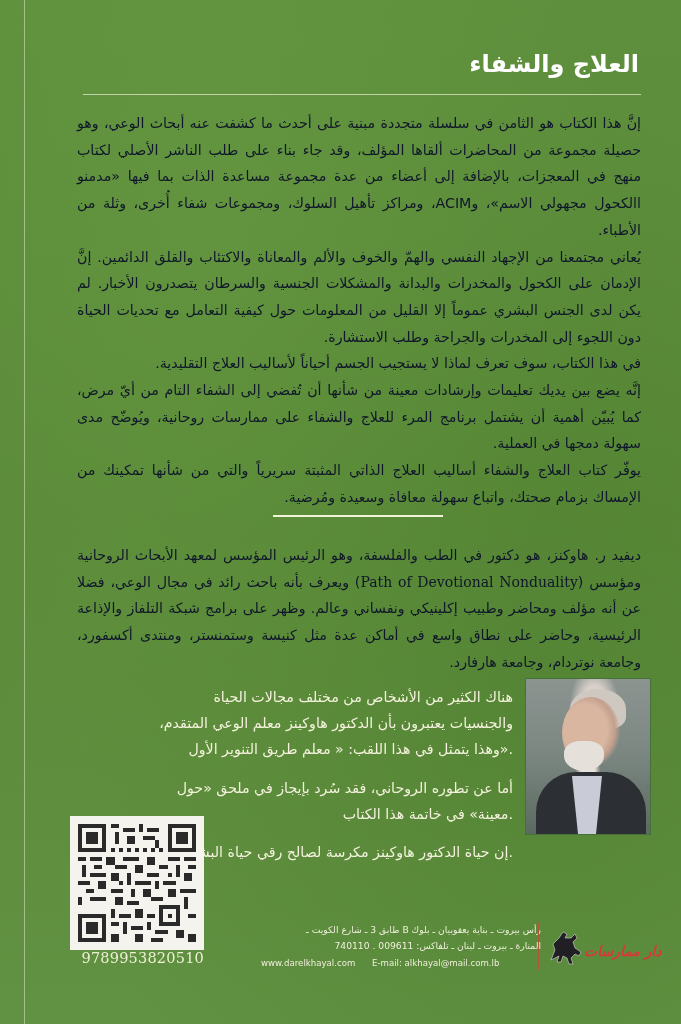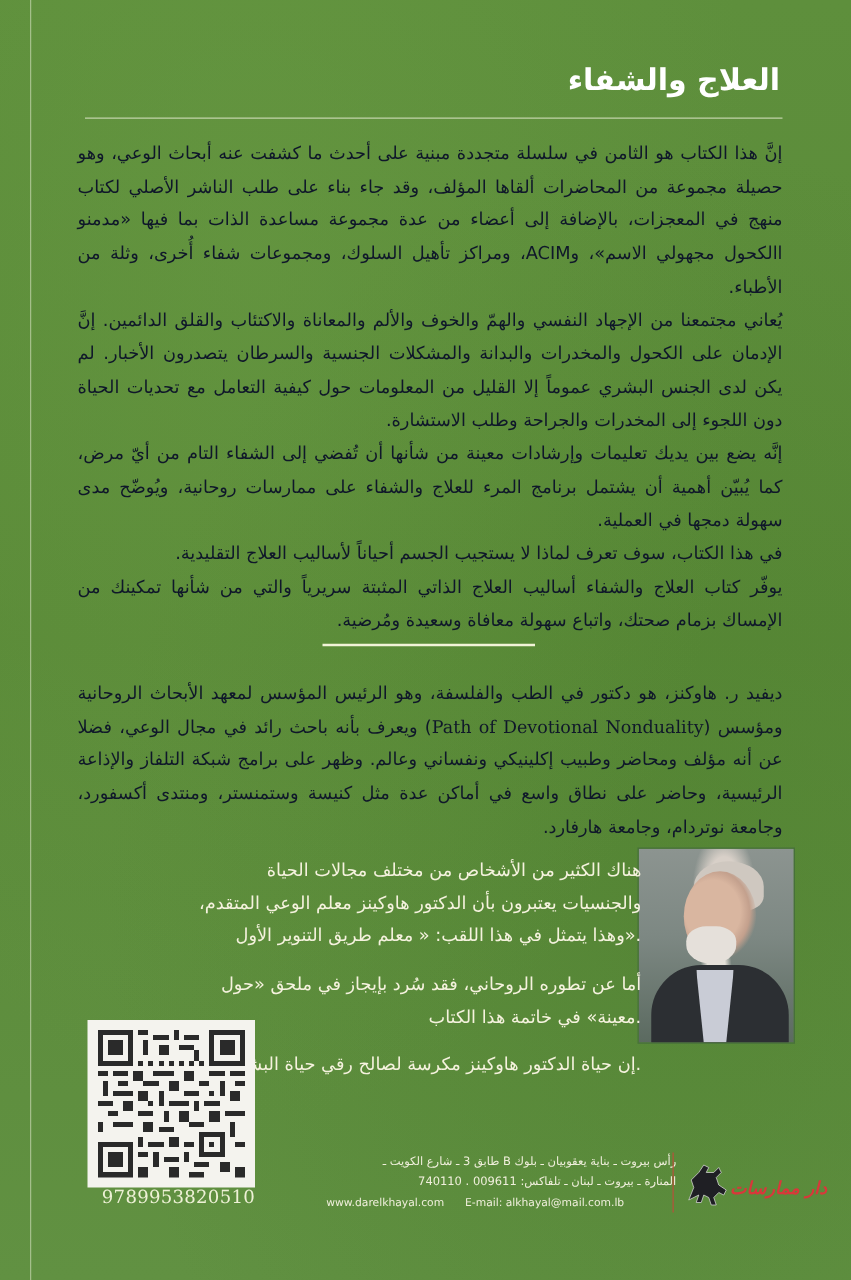--- a/index.html
+++ b/index.html
@@ -19,21 +19,21 @@
       position: relative;
     }
     .spine-crease {
       position: absolute;
       left: 24px; top: 0;
       width: 1px; height: 1024px;
       background: rgba(220,230,200,0.55);
     }
     .page {
       position: absolute;
-      left: 62px; top: 0;
+      left: 77px; top: 0;
       width: 574px;
       height: 752px;
       direction: rtl;
     }
     .title {
       position: absolute;
       right: 12px;
       top: 50px;
       font-size: 24px;
       font-weight: bold;
@@ -196,22 +196,22 @@
 <div class="spine-crease"></div>
 
 <div class="page">
 
   <h1 class="title">العلاج والشفاء</h1>
   <div class="title-rule"></div>
 
   <div class="text-block intro">
     <p>إنَّ هذا الكتاب هو الثامن في سلسلة متجددة مبنية على أحدث ما كشفت عنه أبحاث الوعي، وهو حصيلة مجموعة من المحاضرات ألقاها المؤلف، وقد جاء بناء على طلب الناشر الأصلي لكتاب منهج في المعجزات، بالإضافة إلى أعضاء من عدة مجموعة مساعدة الذات بما فيها «مدمنو االكحول مجهولي الاسم»، وACIM، ومراكز تأهيل السلوك، ومجموعات شفاء أُخرى، وثلة من الأطباء.</p>
     <p>يُعاني مجتمعنا من الإجهاد النفسي والهمّ والخوف والألم والمعاناة والاكتئاب والقلق الدائمين. إنَّ الإدمان على الكحول والمخدرات والبدانة والمشكلات الجنسية والسرطان يتصدرون الأخبار. لم يكن لدى الجنس البشري عموماً إلا القليل من المعلومات حول كيفية التعامل مع تحديات الحياة دون اللجوء إلى المخدرات والجراحة وطلب الاستشارة.</p>
+    <p>في هذا الكتاب، سوف تعرف لماذا لا يستجيب الجسم أحياناً لأساليب العلاج التقليدية.</p>
     <p>إنَّه يضع بين يديك تعليمات وإرشادات معينة من شأنها أن تُفضي إلى الشفاء التام من أيّ مرض، كما يُبيّن أهمية أن يشتمل برنامج المرء للعلاج والشفاء على ممارسات روحانية، ويُوضّح مدى سهولة دمجها في العملية.</p>
-    <p>في هذا الكتاب، سوف تعرف لماذا لا يستجيب الجسم أحياناً لأساليب العلاج التقليدية.</p>
     <p>يوفّر كتاب العلاج والشفاء أساليب العلاج الذاتي المثبتة سريرياً والتي من شأنها تمكينك من الإمساك بزمام صحتك، واتباع سهولة معافاة وسعيدة ومُرضية.</p>
   </div>
 
   <div class="mid-rule"></div>
 
   <div class="text-block bio">
     <p><span>ديفيد ر. هاوكنز، هو دكتور في الطب والفلسفة، وهو الرئيس المؤسس لمعهد الأبحاث الروحانية ومؤسس (</span><span class="latin">Path of Devotional Nonduality</span><span>) ويعرف بأنه باحث رائد في مجال الوعي، فضلا عن أنه مؤلف ومحاضر وطبيب إكلينيكي ونفساني وعالم. وظهر على برامج شبكة التلفاز والإذاعة الرئيسية، وحاضر على نطاق واسع في أماكن عدة مثل كنيسة وستمنستر، ومنتدى أكسفورد، وجامعة نوتردام، وجامعة هارفارد.</span></p>
   </div>
 
   <div class="photo">

